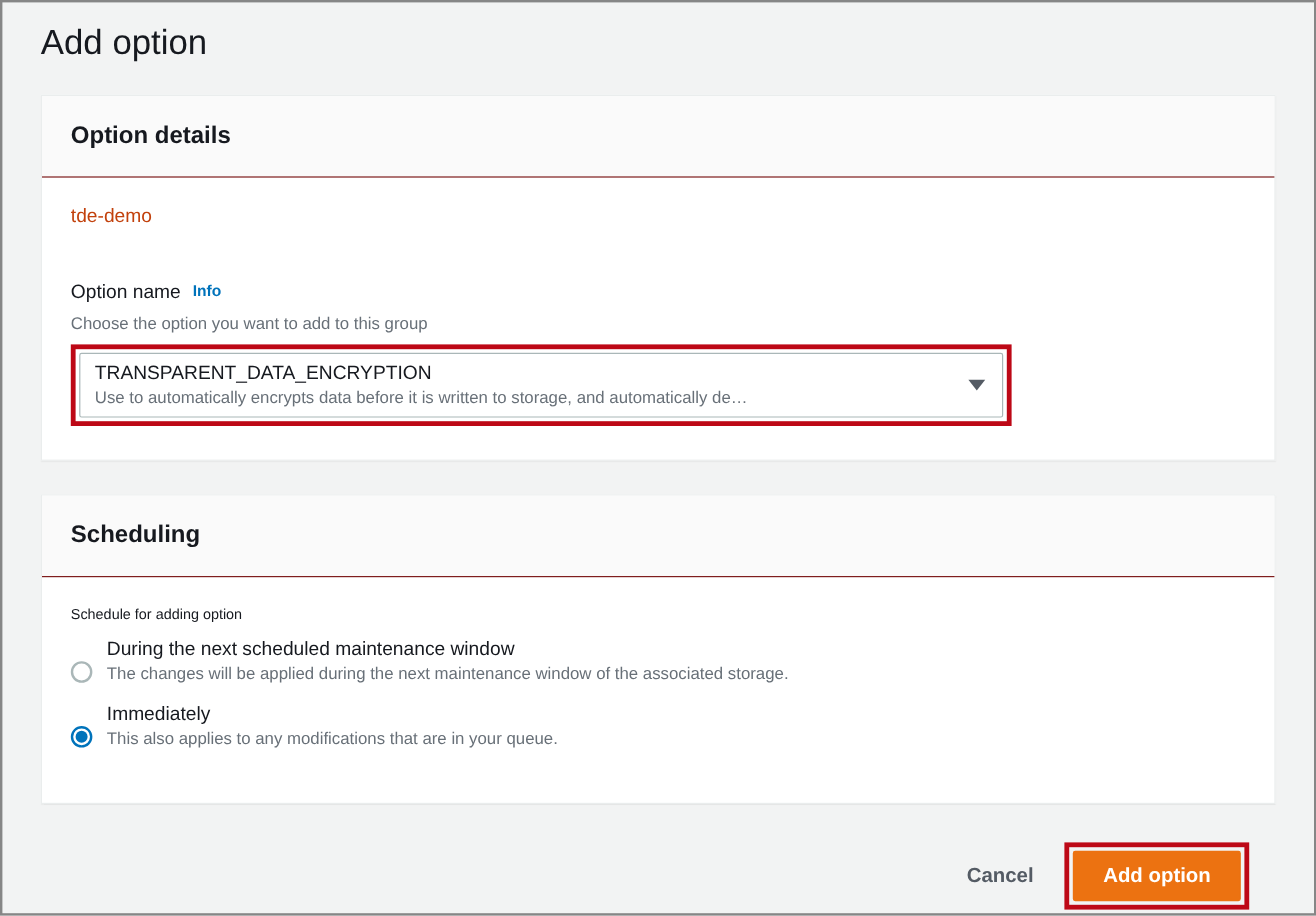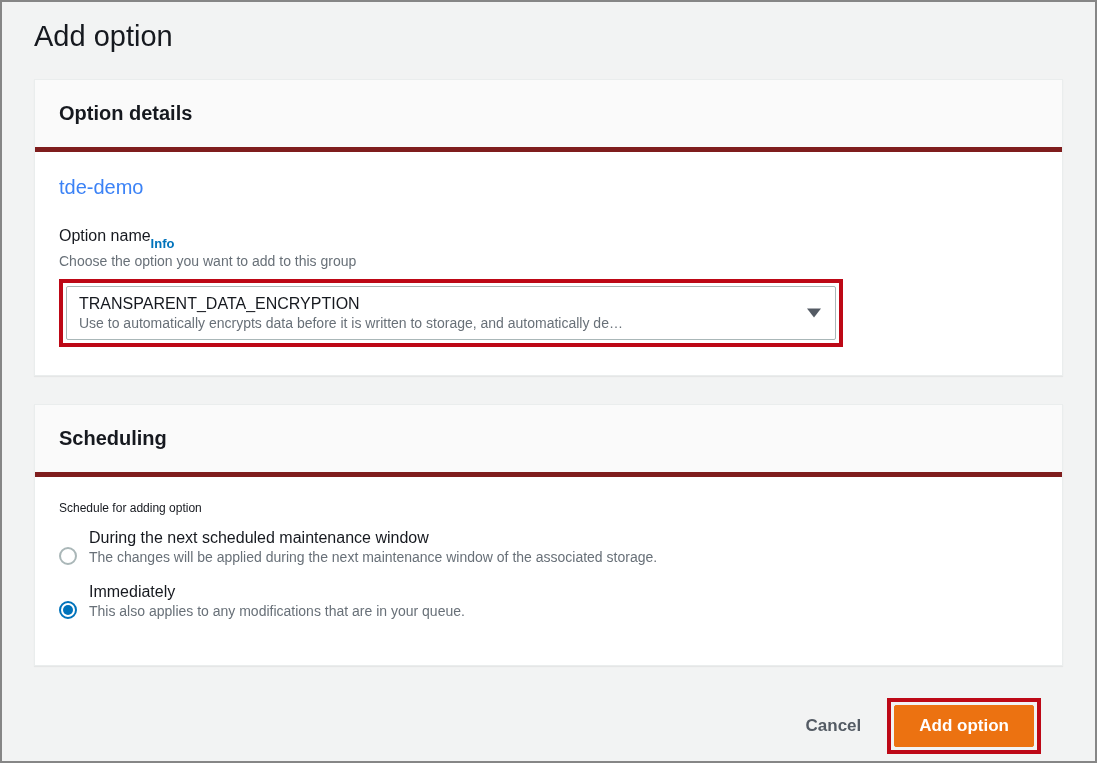--- a/index.html
+++ b/index.html
@@ -22,44 +22,45 @@
       margin-bottom: 26px;
     }
     .panel {
       background: #fff;
       border: 1px solid #eaeded;
       box-shadow: 0 1px 1px rgba(0,0,0,0.05);
       margin-bottom: 28px;
     }
     .panel-header {
       padding: 22px 24px 22px 24px;
-      border-bottom: 5px solid #7f1d1d;
+      border-bottom: 1px solid #7f1d1d;
       background: #fafafa;
     }
     .panel-header h2 {
       font-size: 20px;
       font-weight: 700;
       color: #16191f;
     }
     .panel-body {
       padding: 24px 24px 28px 24px;
     }
     .form-label {
       font-size: 16px;
       color: #16191f;
       margin-bottom: 6px;
     }
     .form-value {
-      font-size: 20px;
-      color: #3b82f6;
-      margin-bottom: 28px;
+      font-size: 16px;
+      color: #c2410c;
+      margin-bottom: 45px;
     }
     .field-row {
       display: flex;
-      align-items: flex-end;
+      align-items: flex-start;
+      gap: 10px;
     }
     .info-link {
       font-size: 13px;
       font-weight: 700;
       color: #0073bb;
       text-decoration: none;
     }
     .form-hint {
       font-size: 14px;
       color: #687078;

